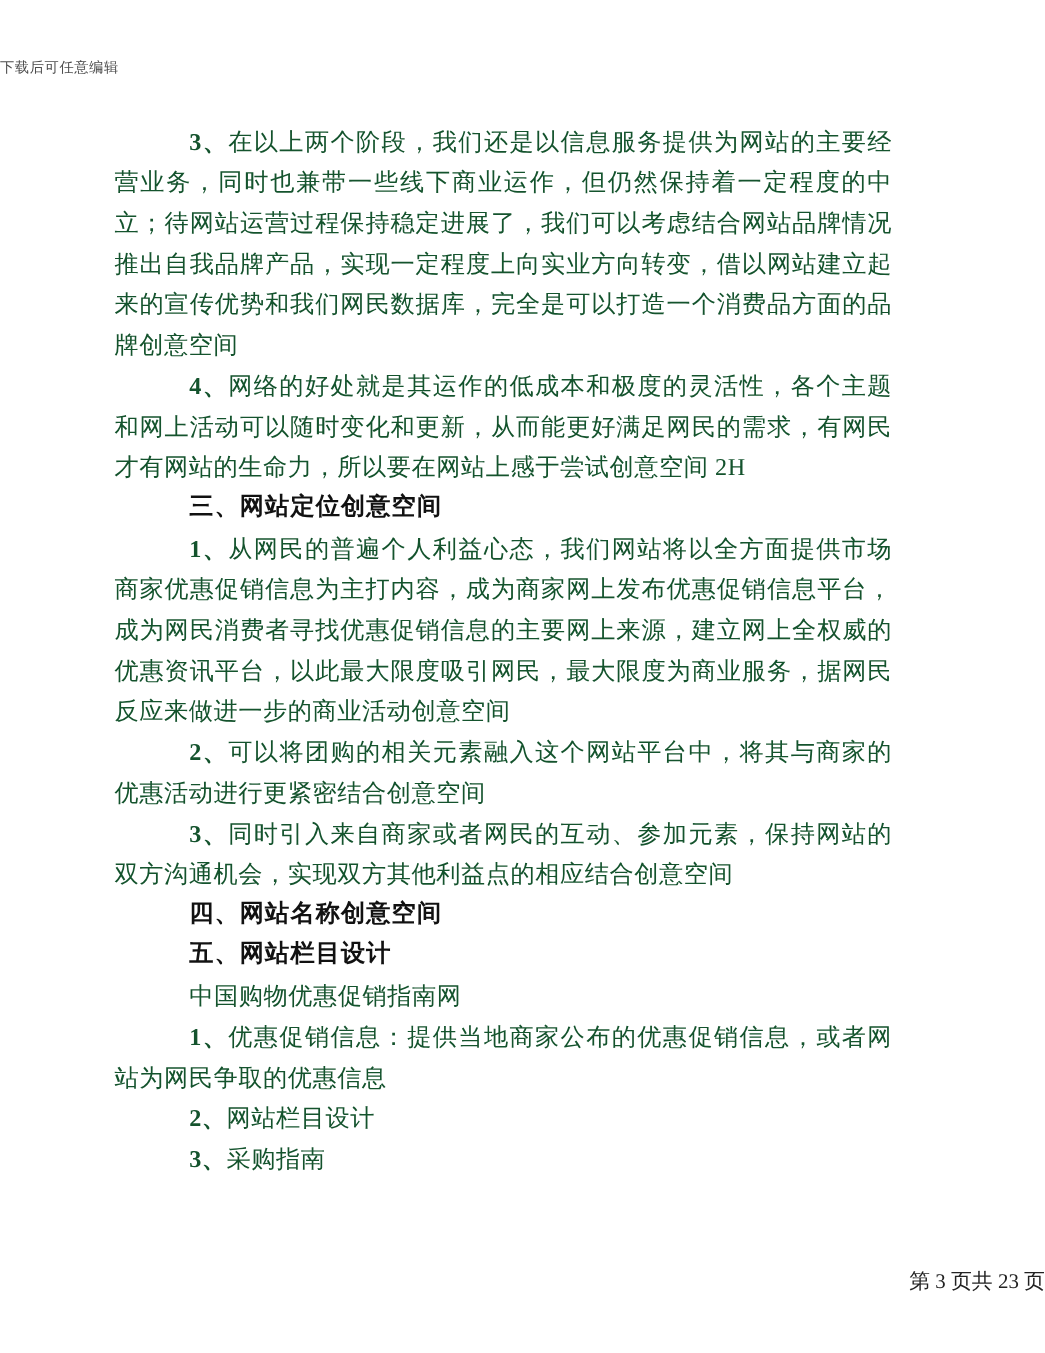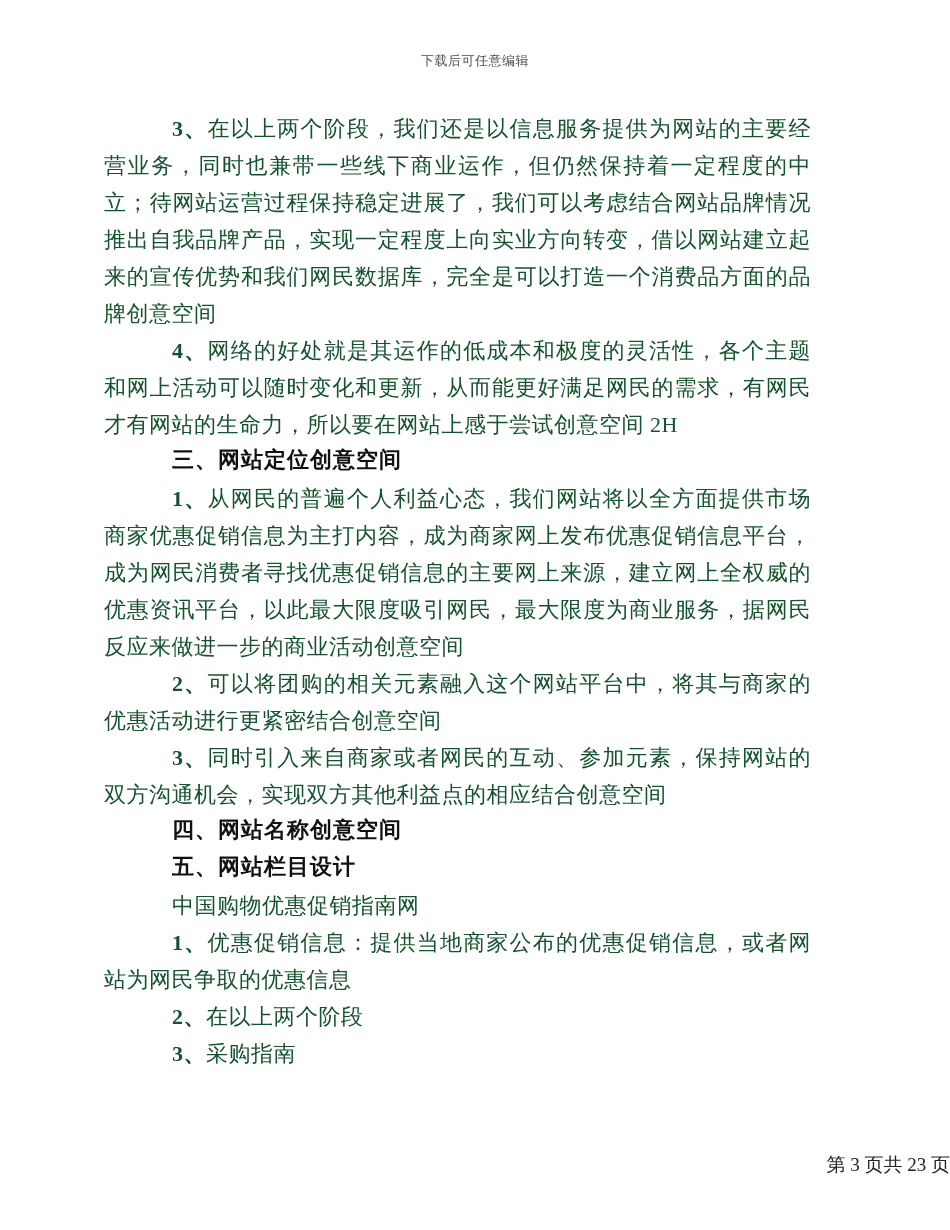--- a/index.html
+++ b/index.html
@@ -10,21 +10,21 @@
       position: relative;
       background: #ffffff;
       overflow: hidden;
       font-family: "Liberation Serif", "DejaVu Serif", serif;
     }
     .page-header {
       position: absolute;
       top: 52px;
       left: 0;
       width: 950px;
-      text-align: center;
+      text-align: left;
       font-size: 13px;
       letter-spacing: 0.5px;
       color: #4d4d4d;
     }
     .doc-body {
       position: absolute;
       left: 104px;
       top: 110px;
       width: 707px;
     }
@@ -66,17 +66,17 @@
   <p class="para"><span class="num">3、</span><span>在以上两个阶段，我们还是以信息服务提供为网站的主要经营业务，同时也兼带一些线下商业运作，但仍然保持着一定程度的中立；待网站运营过程保持稳定进展了，我们可以考虑结合网站品牌情况推出自我品牌产品，实现一定程度上向实业方向转变，借以网站建立起来的宣传优势和我们网民数据库，完全是可以打造一个消费品方面的品牌创意空间</span></p>
   <p class="para"><span class="num">4、</span><span>网络的好处就是其运作的低成本和极度的灵活性，各个主题和网上活动可以随时变化和更新，从而能更好满足网民的需求，有网民才有网站的生命力，所以要在网站上感于尝试创意空间 2H</span></p>
   <p class="para heading">三、网站定位创意空间</p>
   <p class="para"><span class="num">1、</span><span>从网民的普遍个人利益心态，我们网站将以全方面提供市场商家优惠促销信息为主打内容，成为商家网上发布优惠促销信息平台，成为网民消费者寻找优惠促销信息的主要网上来源，建立网上全权威的优惠资讯平台，以此最大限度吸引网民，最大限度为商业服务，据网民反应来做进一步的商业活动创意空间</span></p>
   <p class="para"><span class="num">2、</span><span>可以将团购的相关元素融入这个网站平台中，将其与商家的优惠活动进行更紧密结合创意空间</span></p>
   <p class="para"><span class="num">3、</span><span>同时引入来自商家或者网民的互动、参加元素，保持网站的双方沟通机会，实现双方其他利益点的相应结合创意空间</span></p>
   <p class="para heading">四、网站名称创意空间</p>
   <p class="para heading">五、网站栏目设计</p>
   <p class="para">中国购物优惠促销指南网</p>
   <p class="para"><span class="num">1、</span><span>优惠促销信息：提供当地商家公布的优惠促销信息，或者网站为网民争取的优惠信息</span></p>
-  <p class="para"><span class="num">2、</span><span>在以上两个阶段</span></p>
+  <p class="para"><span class="num">2、</span><span>网站栏目设计</span></p>
   <p class="para"><span class="num">3、</span><span>采购指南</span></p>
 </div>
 
 <div class="page-footer">第 3 页共 23 页</div>
 
 </body></html>

